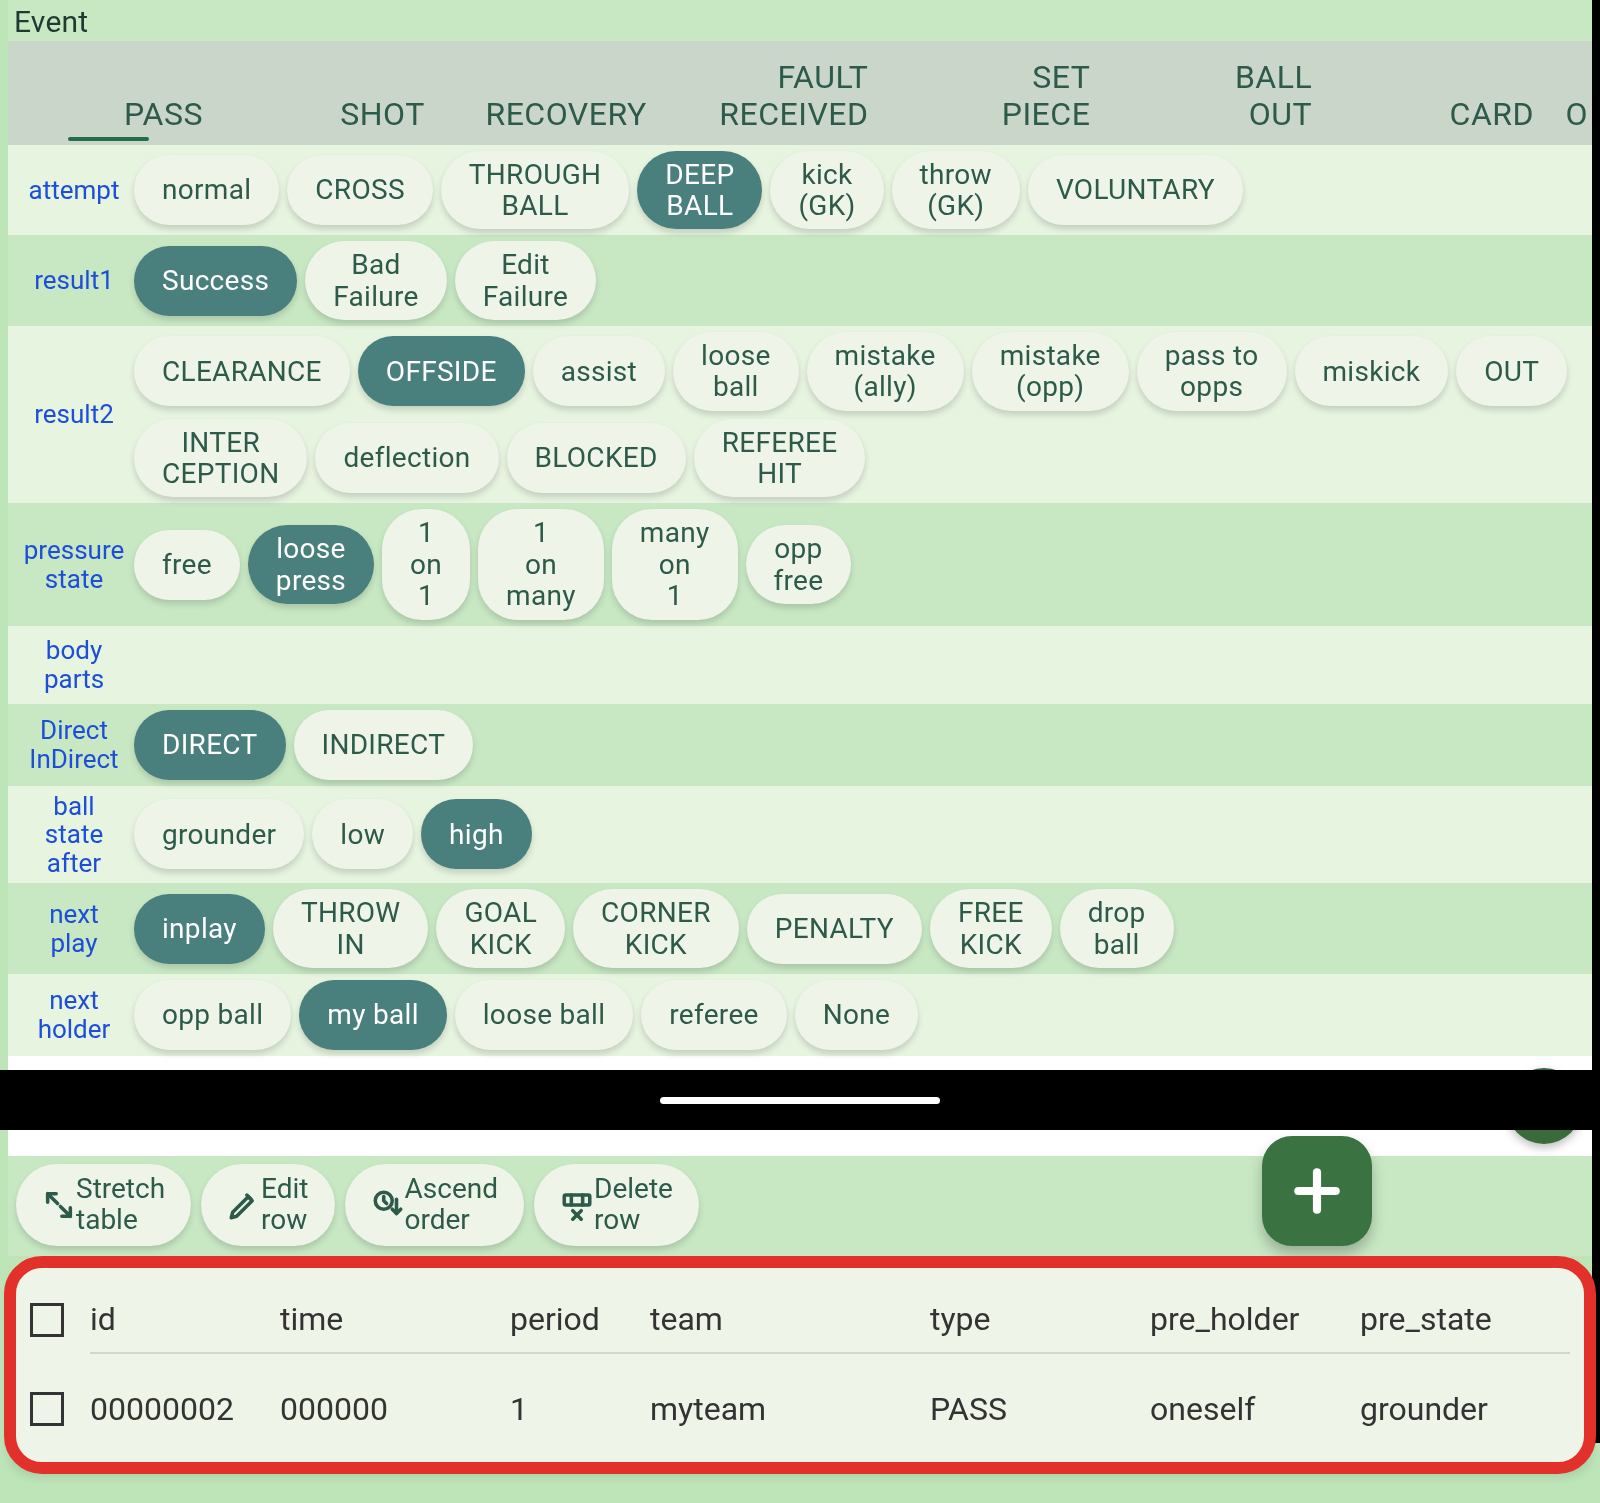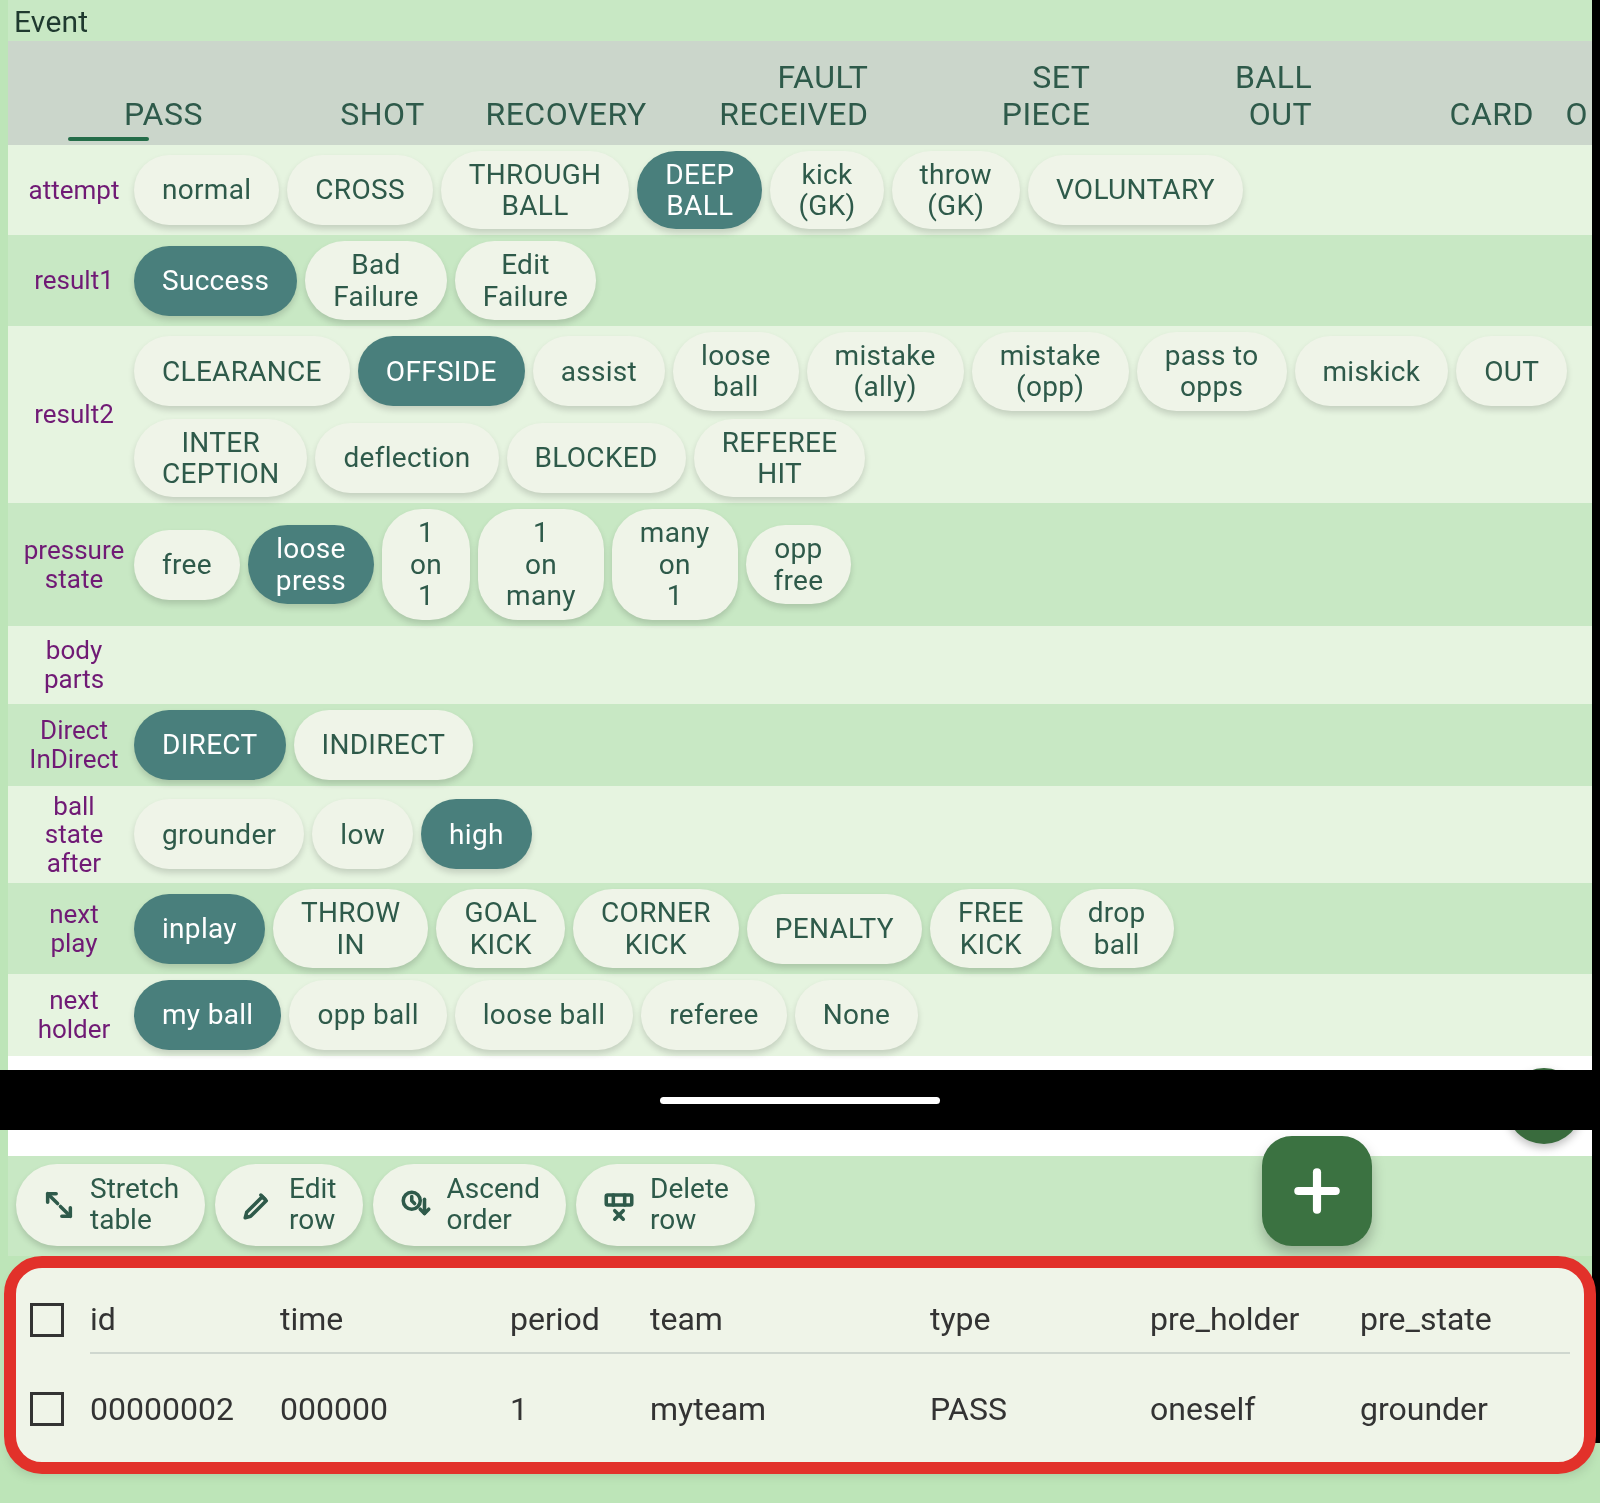--- a/index.html
+++ b/index.html
@@ -67,21 +67,21 @@
     min-height: 78px;
     padding: 6px 6px;
   }
   .row:nth-child(odd) { background: #e6f4e0; }
   .row:nth-child(even) { background: #c8e8c4; }
   .row-label {
     width: 120px;
     flex: 0 0 120px;
     text-align: center;
     font-size: 26px;
-    color: #701a75;
+    color: #1d4ed8;
     line-height: 1.1;
     white-space: pre-line;
   }
   .pills {
     display: flex;
     flex-wrap: wrap;
     gap: 8px 8px;
     align-items: center;
   }
   .pill {
@@ -135,21 +135,20 @@
     margin: 0 8px;
     padding: 8px 8px 10px;
     display: flex;
     gap: 10px;
     align-items: center;
     background: #c8e8c4;
   }
   .tool-pill {
     display: inline-flex;
     align-items: center;
-    gap: 14px;
     min-height: 70px;
     padding: 10px 26px;
     border-radius: 42px;
     background: #eff4e8;
     color: #2e5a4a;
     font-size: 28px;
     line-height: 1.1;
     box-shadow: 0 4px 6px rgba(0,0,0,0.15);
     cursor: pointer;
     white-space: pre-line;
@@ -370,22 +369,22 @@
 KICK</div>
           <div class="pill">drop
 ball</div>
         </div>
       </div>
 
       <div class="row">
         <div class="row-label">next
 holder</div>
         <div class="pills">
+          <div class="pill">opp ball</div>
           <div class="pill selected">my ball</div>
-          <div class="pill">opp ball</div>
           <div class="pill">loose ball</div>
           <div class="pill">referee</div>
           <div class="pill">None</div>
         </div>
       </div>
     </div>
   </div>
 
   <div class="status-bar">
     <div class="status-text">id 00000002 added</div>

